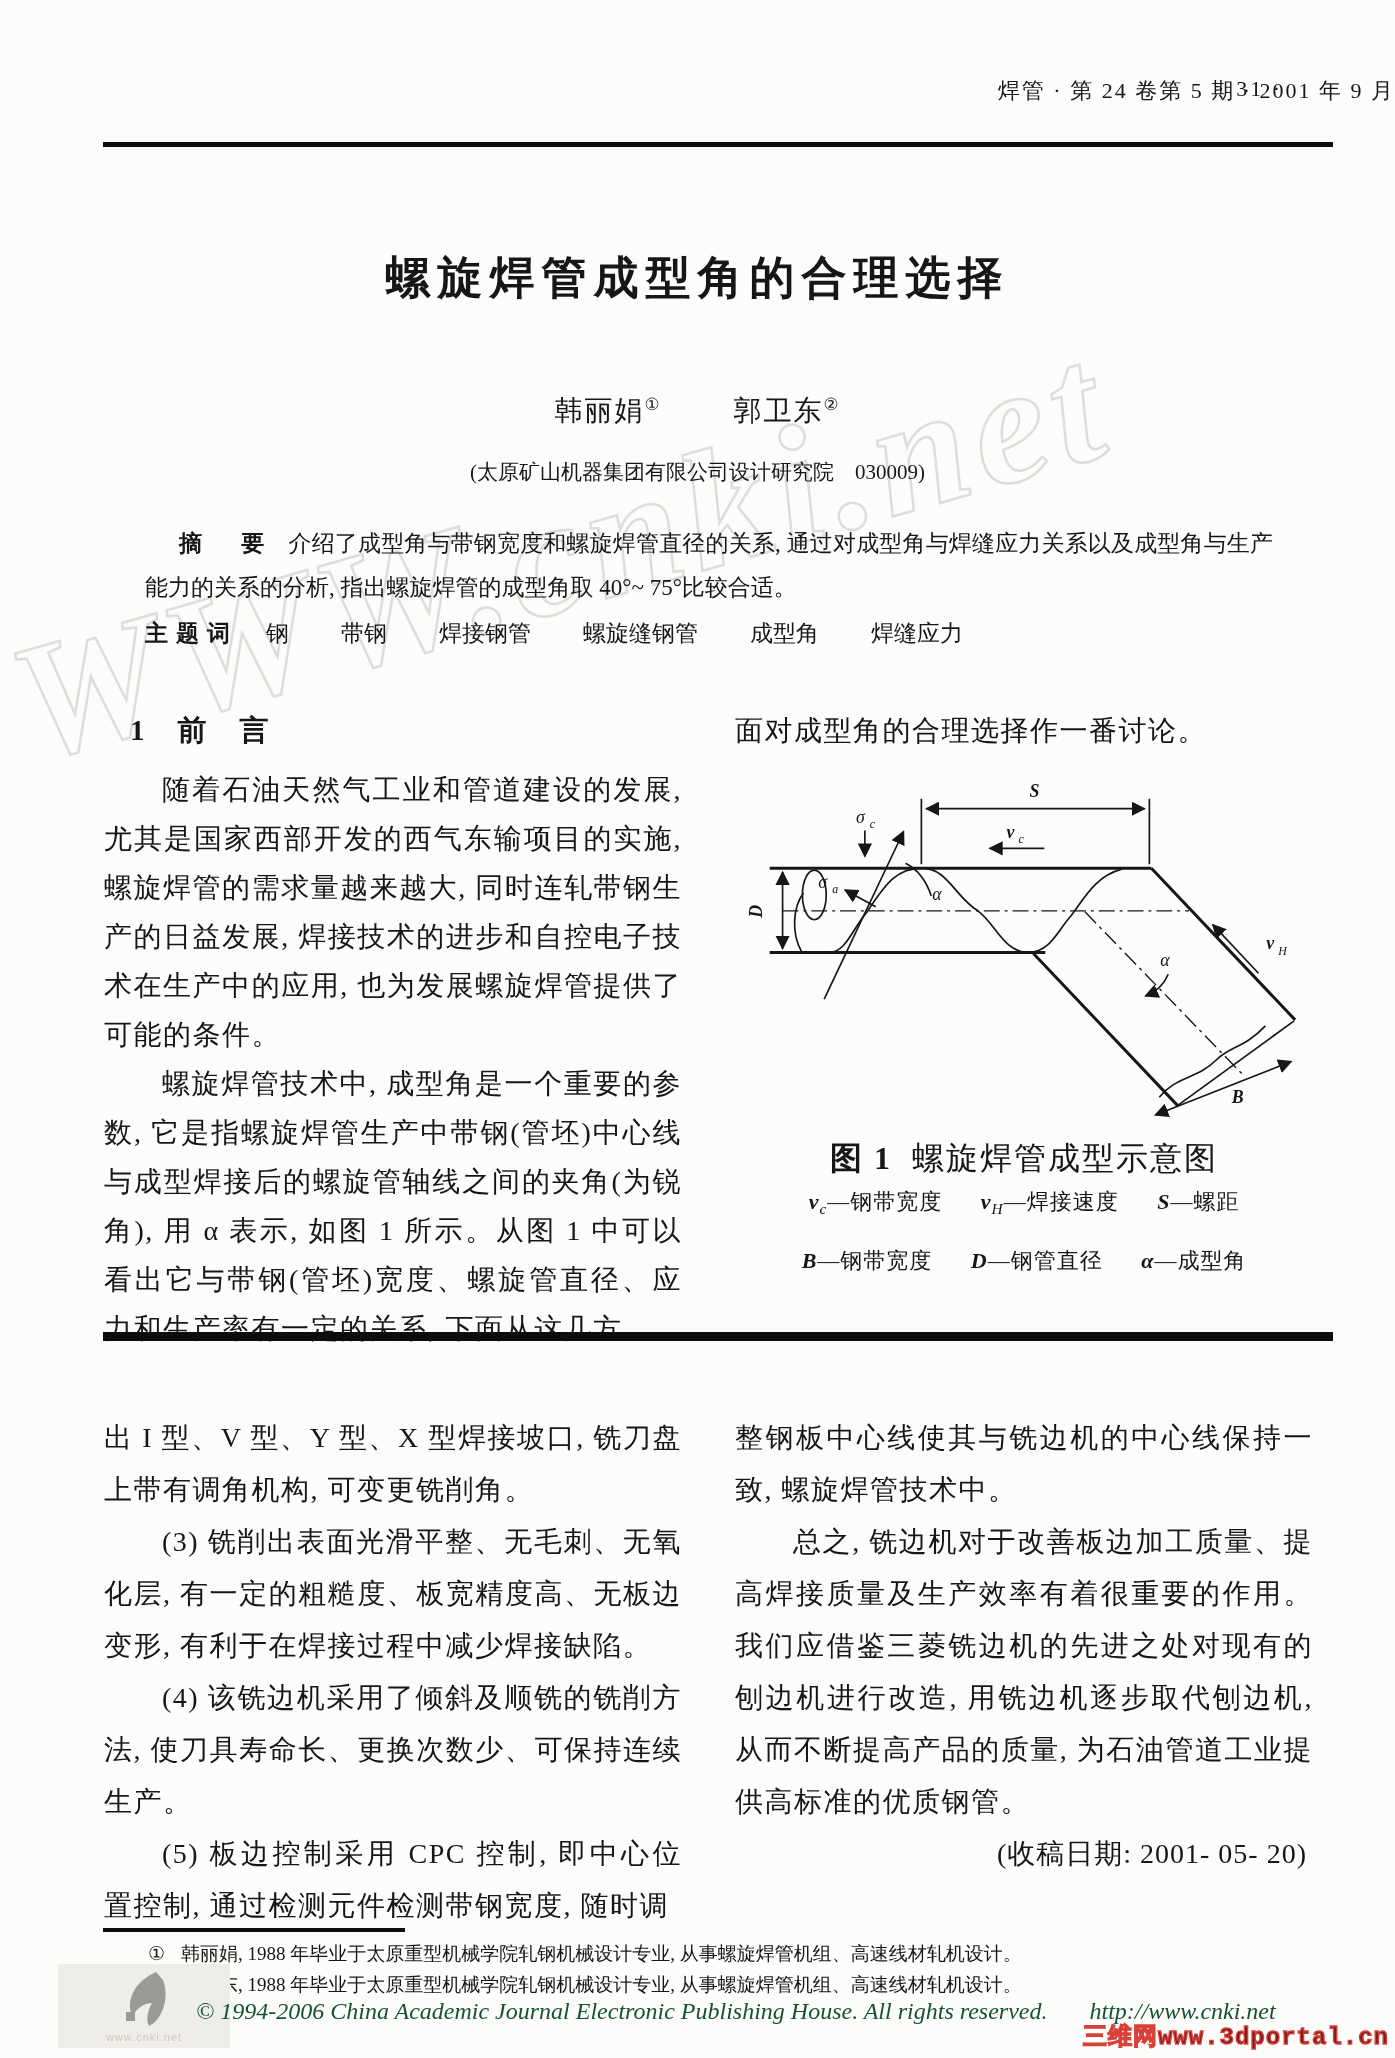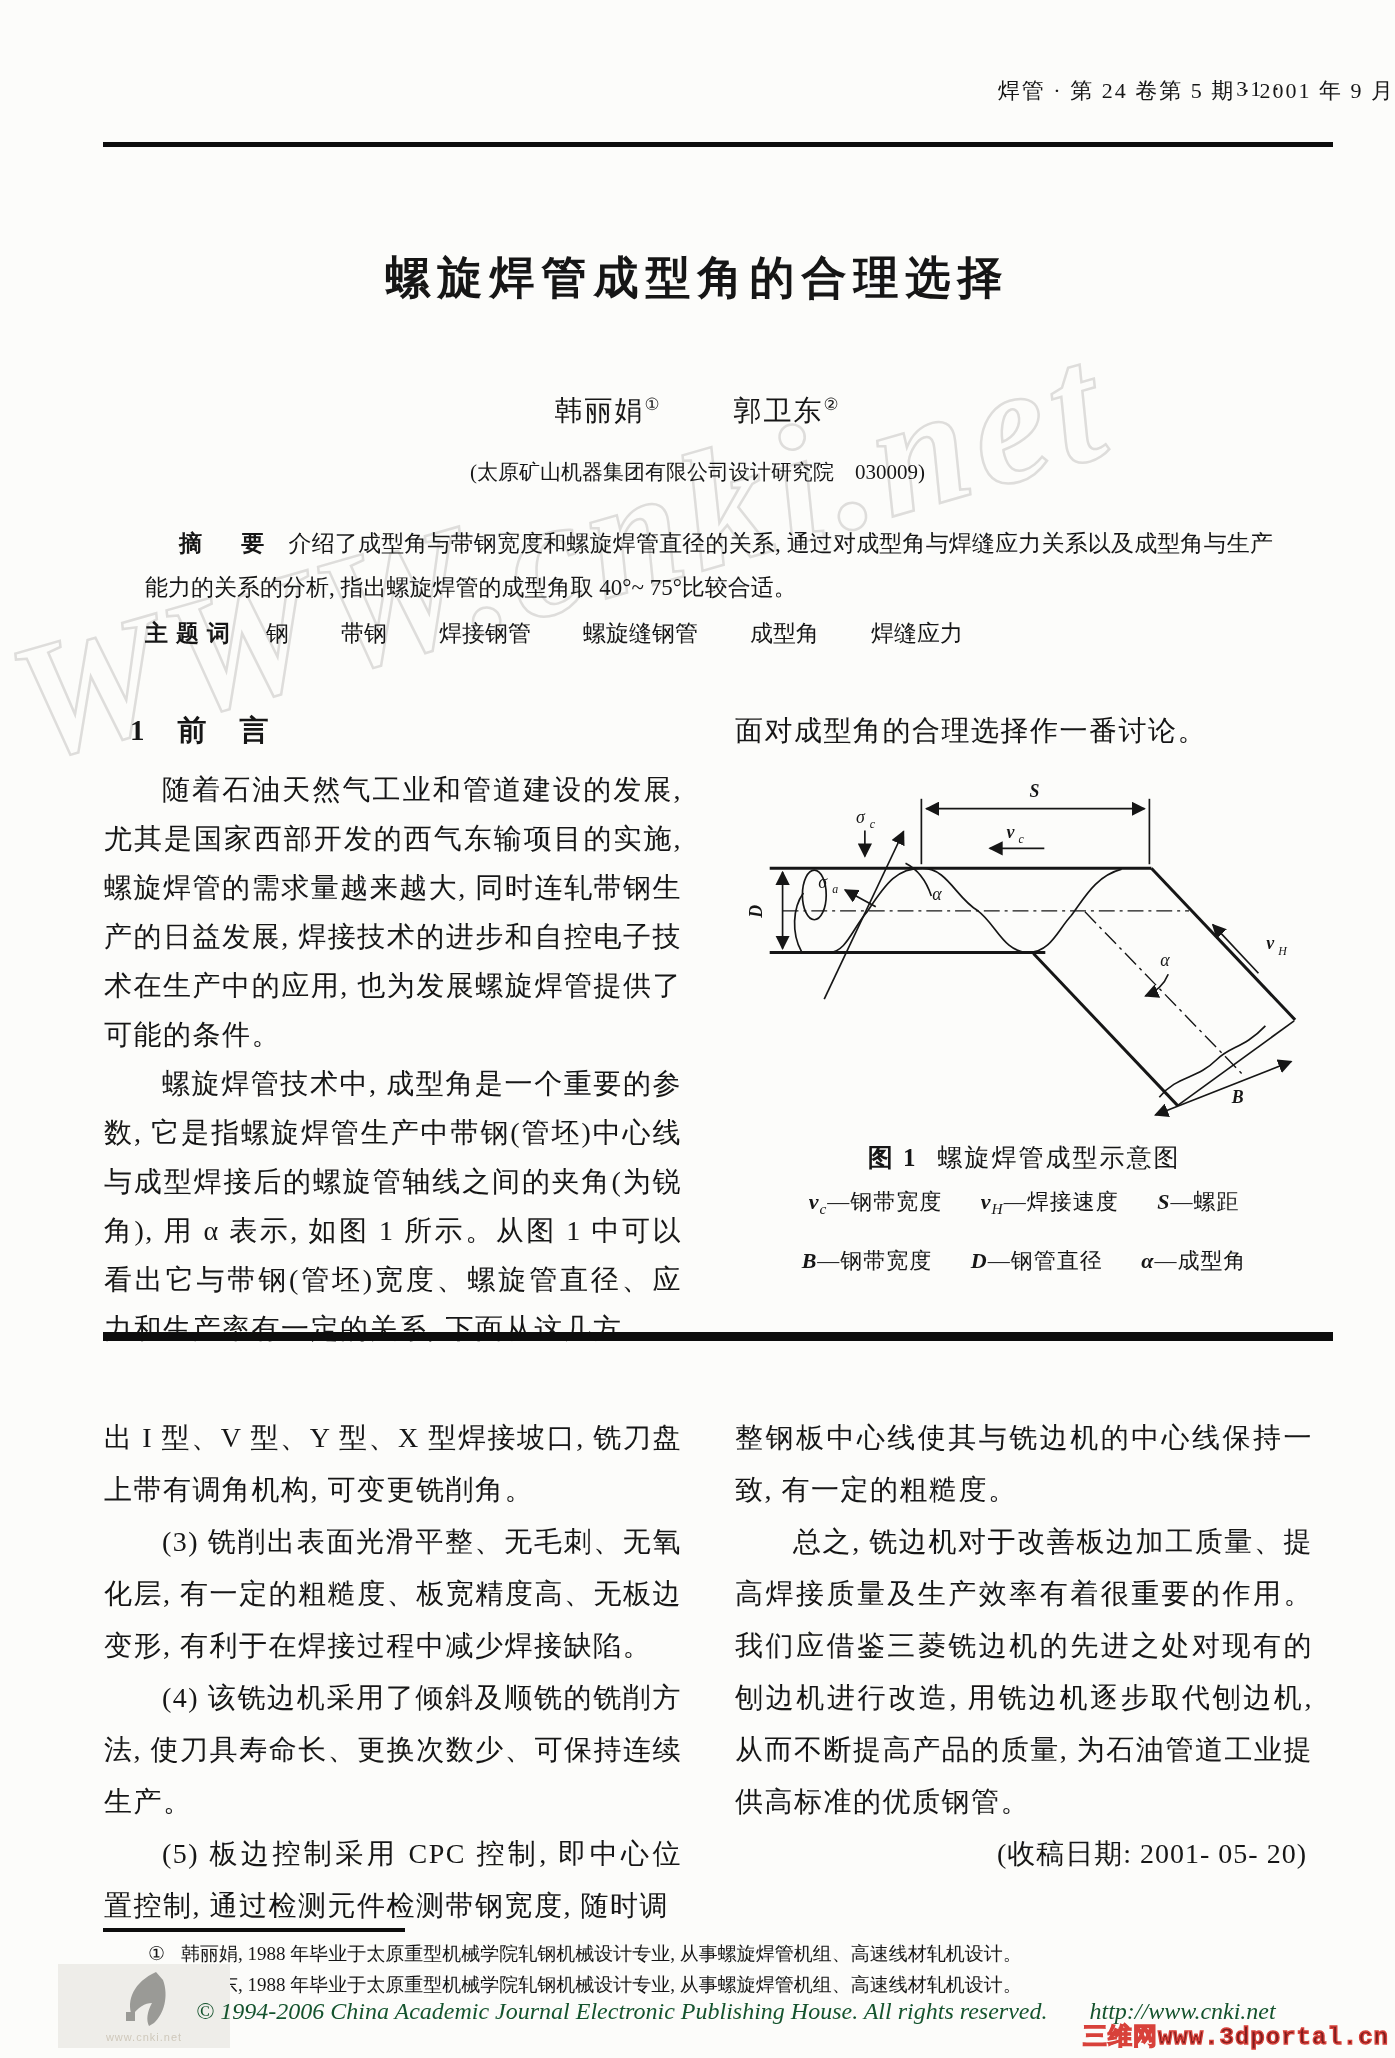--- a/index.html
+++ b/index.html
@@ -34,21 +34,21 @@
   .col p.noindent{text-indent:0;}
   .upper-left{top:706px;left:104px;}
   .upper-right{top:706px;left:735px;}
   .lower-left{top:1412px;left:104px;line-height:52px;}
   .lower-right{top:1412px;left:735px;line-height:52px;}
   h2.sec{font-size:29px;font-weight:bold;margin:0 0 10px 26px;letter-spacing:2px;}
   .received{text-indent:0;text-align:right;padding-right:6px;margin-top:10px;letter-spacing:1px;}
   
   .figwrap{margin-top:14px;}
   .figwrap svg{display:block;}
-  .figcap{text-align:center;font-size:25px;line-height:36px;margin-top:14px;letter-spacing:2px;}
+  .figcap{text-align:center;font-size:32px;line-height:36px;margin-top:14px;letter-spacing:2px;}
   .figcap b{margin-right:20px;}
   .figlegend{text-align:center;font-size:22px;line-height:52px;letter-spacing:1px;}
   .figlegend .leg{margin:0 16px;}
   .figlegend i{font-family:"Liberation Serif",serif;font-style:italic;font-weight:bold;}
   .figlegend sub{font-size:70%;font-style:italic;}
   
   .ln{stroke:#161616;stroke-width:3;fill:none;}
   .tn{stroke:#161616;stroke-width:1.7;fill:none;}
   .ctr{stroke:#161616;stroke-width:1.4;fill:none;stroke-dasharray:16 5 3 5;}
   .var{font-family:"Liberation Serif",serif;font-style:italic;font-size:18px;fill:#161616;}
@@ -188,21 +188,21 @@
   <div class="rule rule-mid"></div>
 
   <div class="col lower-left">
     <p class="noindent">出 I 型、V 型、Y 型、X 型焊接坡口, 铣刀盘上带有调角机构, 可变更铣削角。</p>
     <p>(3) 铣削出表面光滑平整、无毛刺、无氧化层, 有一定的粗糙度、板宽精度高、无板边变形, 有利于在焊接过程中减少焊接缺陷。</p>
     <p>(4) 该铣边机采用了倾斜及顺铣的铣削方法, 使刀具寿命长、更换次数少、可保持连续生产。</p>
     <p>(5) 板边控制采用 CPC 控制, 即中心位置控制, 通过检测元件检测带钢宽度, 随时调</p>
   </div>
 
   <div class="col lower-right">
-    <p class="noindent">整钢板中心线使其与铣边机的中心线保持一致, 有一定的粗糙度。</p>
+    <p class="noindent">整钢板中心线使其与铣边机的中心线保持一致, 螺旋焊管技术中。</p>
     <p>总之, 铣边机对于改善板边加工质量、提高焊接质量及生产效率有着很重要的作用。我们应借鉴三菱铣边机的先进之处对现有的刨边机进行改造, 用铣边机逐步取代刨边机, 从而不断提高产品的质量, 为石油管道工业提供高标准的优质钢管。</p>
     <p class="received">(收稿日期: 2001- 05- 20)</p>
   </div>
 
   <div class="rule rule-foot"></div>
   <div class="footnotes">
     <div class="fn"><span class="mark">①</span><span>韩丽娟, 1988 年毕业于太原重型机械学院轧钢机械设计专业, 从事螺旋焊管机组、高速线材轧机设计。</span></div>
     <div class="fn"><span class="mark">②</span><span>郭卫东, 1988 年毕业于太原重型机械学院轧钢机械设计专业, 从事螺旋焊管机组、高速线材轧机设计。</span></div>
   </div>
 

